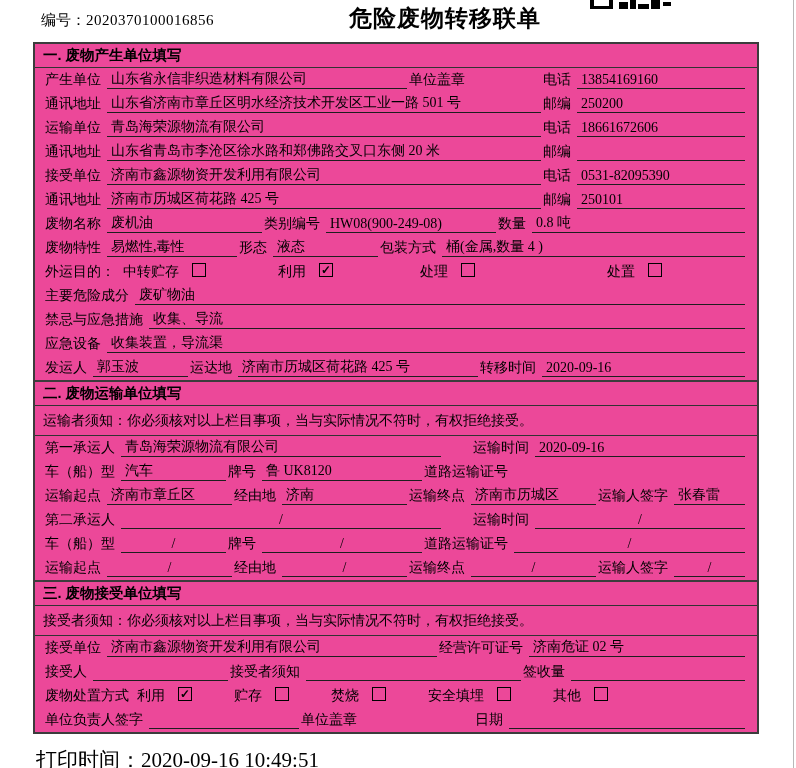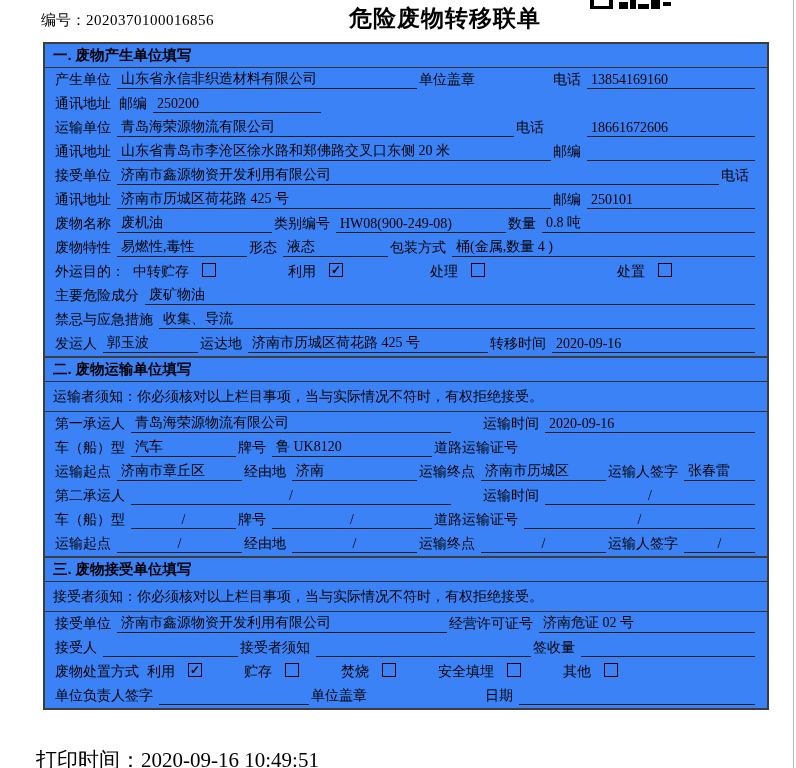--- a/index.html
+++ b/index.html
@@ -12,21 +12,21 @@
   .hdr{position:absolute;left:5px;top:0;width:100%;height:40px;}
   .serial{position:absolute;left:36px;top:11px;font-size:15px;white-space:nowrap;}
   .serial .num{letter-spacing:.5px;}
   .doc-title{
     position:absolute;left:0;top:3px;width:100%;box-sizing:border-box;padding-left:84px;
     text-align:center;font-size:23px;font-weight:bold;letter-spacing:1px;
     font-family:"Liberation Sans","DejaVu Sans",sans-serif;
   }
   .qr{position:absolute;left:585px;top:0;}
   
-  #form-box{position:absolute;left:43px;top:42px;width:722px;border:2px solid #3c3c3c;background:#3b82f6;}
+  #form-box{position:absolute;left:33px;top:42px;width:722px;border:2px solid #3c3c3c;background:#ec4899;}
   .section{width:100%;}
   .section:not(:first-child){border-top:2px solid #3c3c3c;}
   .sec-title{
     height:23px;line-height:23px;padding-left:8px;border-bottom:1.5px solid #333;
     font-weight:bold;font-size:14.5px;font-family:"Liberation Sans","DejaVu Sans",sans-serif;
   }
   .row{
     display:flex;align-items:flex-end;height:24px;box-sizing:border-box;
     padding:0 12px 3px 8px;font-size:14px;
   }
@@ -75,39 +75,41 @@
       <div class="row">
         <span class="lab">产生单位</span>
         <span class="val" style="width: 300px;">山东省永信非织造材料有限公司</span>
         <span class="lab">单位盖章</span>
         <span class="spring"></span>
         <span class="lab">电话</span>
         <span class="val" style="width: 168px;">13854169160</span>
       </div>
       <div class="row">
         <span class="lab">通讯地址</span>
+        <span class="val fill">山东省济南市章丘区明水经济技术开发区工业一路 501 号</span>
         <span class="lab">邮编</span>
         <span class="val" style="width: 168px;">250200</span>
       </div>
       <div class="row">
         <span class="lab">运输单位</span>
         <span class="val fill">青岛海荣源物流有限公司</span>
         <span class="lab">电话</span>
-        <span class="val" style="width: 168px; margin-left: 37px;">18661672606</span>
+        <span class="val" style="width: 168px;">18661672606</span>
       </div>
       <div class="row">
         <span class="lab">通讯地址</span>
         <span class="val fill">山东省青岛市李沧区徐水路和郑佛路交叉口东侧 20 米</span>
         <span class="lab">邮编</span>
         <span class="val" style="width: 168px;"></span>
       </div>
       <div class="row">
         <span class="lab">接受单位</span>
         <span class="val fill">济南市鑫源物资开发利用有限公司</span>
         <span class="lab">电话</span>
+        <span class="val" style="width: 168px;">0531-82095390</span>
       </div>
       <div class="row">
         <span class="lab">通讯地址</span>
         <span class="val fill">济南市历城区荷花路 425 号</span>
         <span class="lab">邮编</span>
         <span class="val" style="width: 168px;">250101</span>
       </div>
       <div class="row">
         <span class="lab">废物名称</span>
         <span class="val" style="width: 155px;">废机油</span>
@@ -146,20 +148,24 @@
           <span class="box"></span>
         </span>
       </div>
       <div class="row">
         <span class="lab">主要危险成分</span>
         <span class="val fill">废矿物油</span>
       </div>
       <div class="row">
         <span class="lab">禁忌与应急措施</span>
         <span class="val fill">收集、导流</span>
+      </div>
+      <div class="row">
+        <span class="lab">应急设备</span>
+        <span class="val fill">收集装置，导流渠</span>
       </div>
       <div class="row">
         <span class="lab">发运人</span>
         <span class="val" style="width: 95px;">郭玉波</span>
         <span class="lab">运达地</span>
         <span class="val" style="width: 240px;">济南市历城区荷花路 425 号</span>
         <span class="lab">转移时间</span>
         <span class="val fill">2020-09-16</span>
       </div>
     </div>

